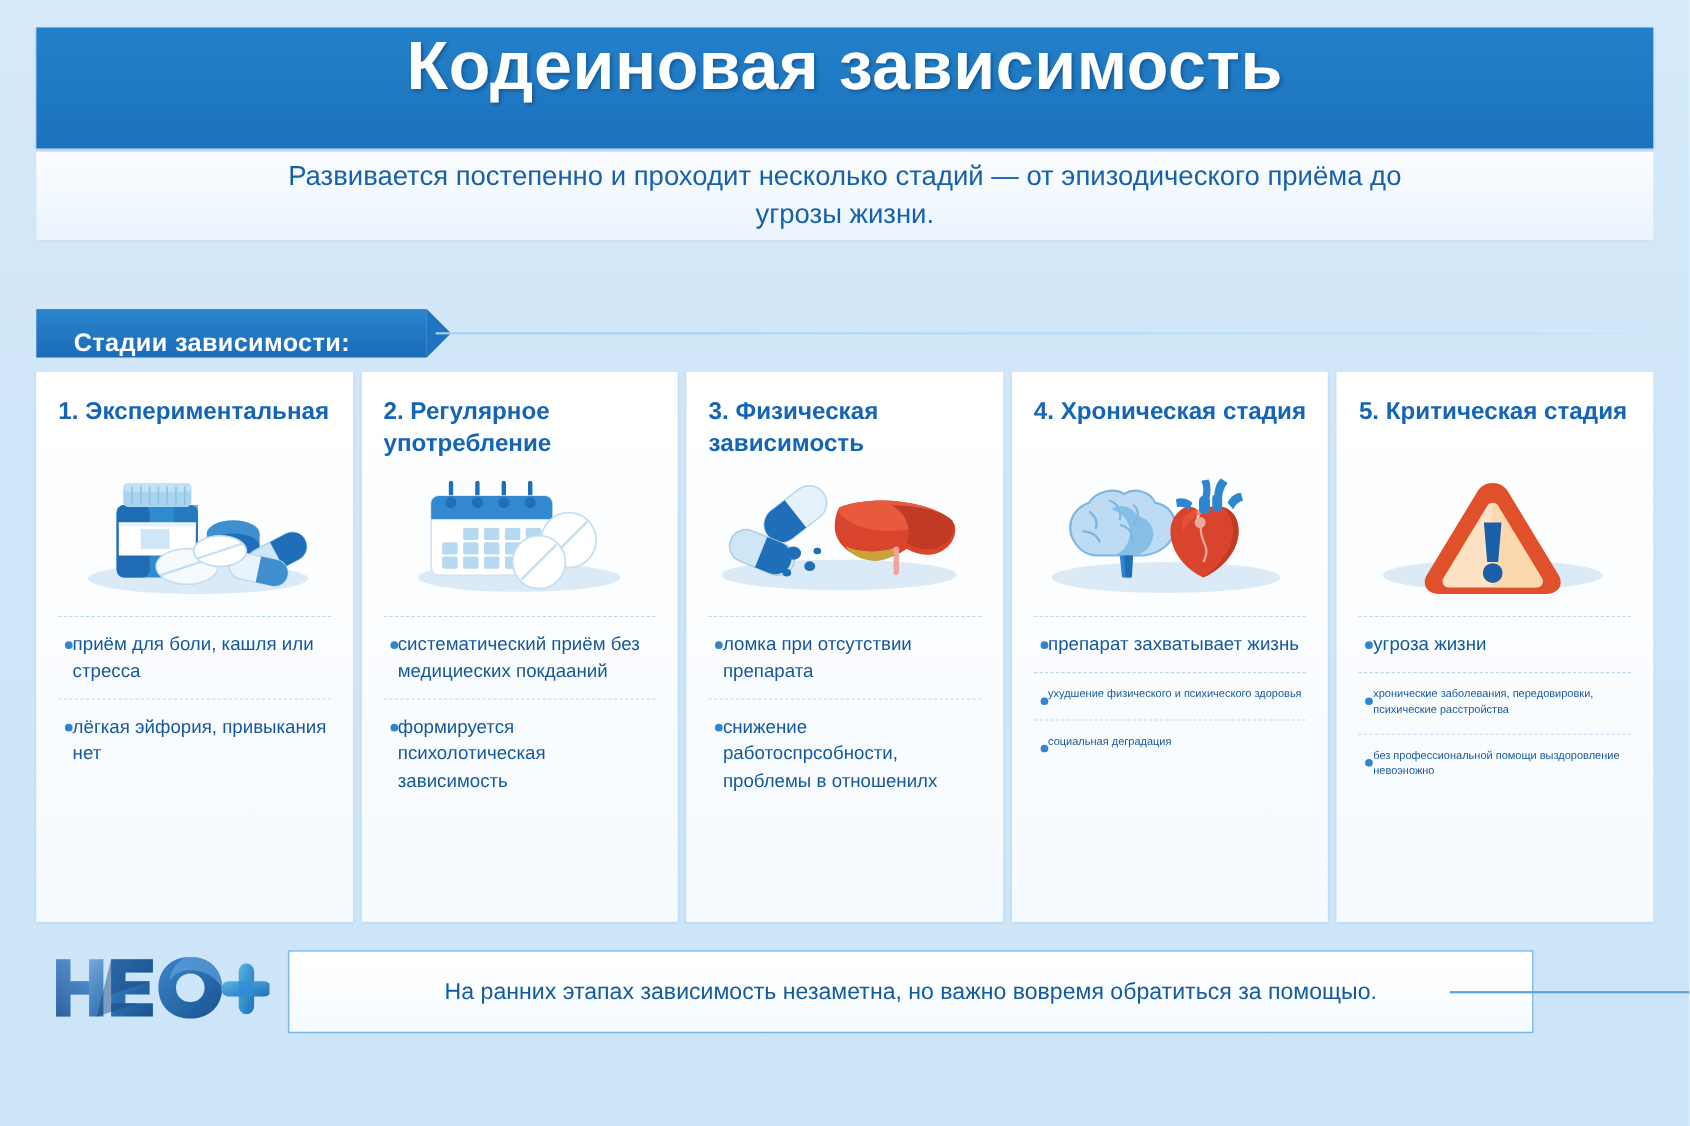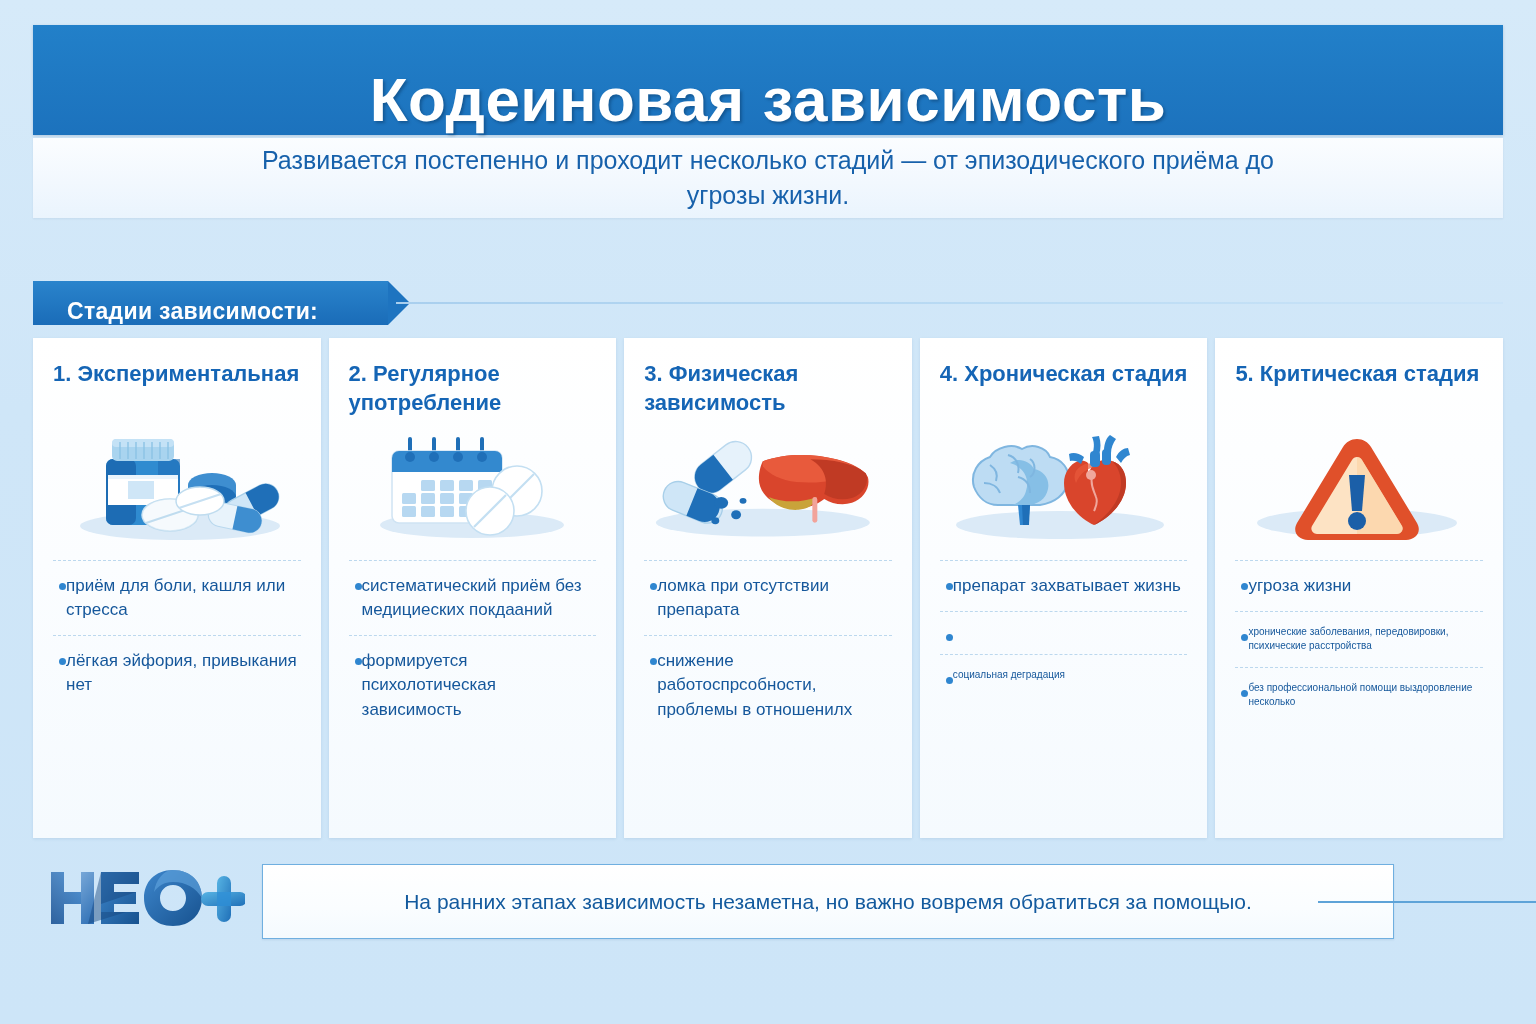--- a/index.html
+++ b/index.html
@@ -8,21 +8,21 @@
     font-family: "Liberation Sans", sans-serif;
     background: linear-gradient(180deg,#d6eaf9 0%,#cfe6f8 40%,#cde5f8 100%);
     position: relative;
     overflow: hidden;
   }
 
   
   .header-bar{
     position:absolute; left:33px; top:25px; width:1470px; height:110px;
     background:linear-gradient(180deg,#2280c9 0%,#1c72bd 100%);
-    display:flex; align-items:flex-end; justify-content:center;
+    display:flex; align-items:flex-start; justify-content:center;
     box-shadow:0 1px 3px rgba(0,40,90,.18);
   }
   .header-title{
     color:#ffffff; font-size:62px; font-weight:bold; letter-spacing:.5px;
     text-shadow:2px 2px 3px rgba(0,35,70,.35);
     white-space:nowrap;
   }
   .subtitle-panel{
     position:absolute; left:33px; top:138px; width:1470px; height:80px;
     background:linear-gradient(180deg,#fbfdff 0%,#f2f8fe 55%,#eaf4fd 100%);
@@ -298,20 +298,21 @@
         <circle cx="147" cy="44" r="5" fill="#f0a79c"></circle>
       </svg>
     </div>
     <div class="bullets">
       <div class="bullet">
         <span class="dot"></span>
         <span class="btext">препарат захватывает жизнь</span>
       </div>
       <div class="bullet">
         <span class="dot"></span>
+        <span class="btext sm">ухудшение физического и психического здоровья</span>
       </div>
       <div class="bullet">
         <span class="dot"></span>
         <span class="btext sm">социальная деградация</span>
       </div>
     </div>
   </div>
 
   <div class="card">
     <div class="card-title">5. Критическая стадия</div>
@@ -329,21 +330,21 @@
       <div class="bullet">
         <span class="dot"></span>
         <span class="btext">угроза жизни</span>
       </div>
       <div class="bullet">
         <span class="dot"></span>
         <span class="btext sm">хронические заболевания, передовировки, психические расстройства</span>
       </div>
       <div class="bullet">
         <span class="dot"></span>
-        <span class="btext sm">без профессиональной помощи выздоровление несколько</span>
+        <span class="btext sm">без профессиональной помощи выздоровление невоэножно</span>
       </div>
     </div>
   </div>
 
 </div>
 
 <div class="logo">
   <svg width="200" height="72" viewBox="0 0 200 72" aria-label="НЕО+">
     <defs>
       <linearGradient id="g1" x1="0" y1="0" x2="1" y2="1">

